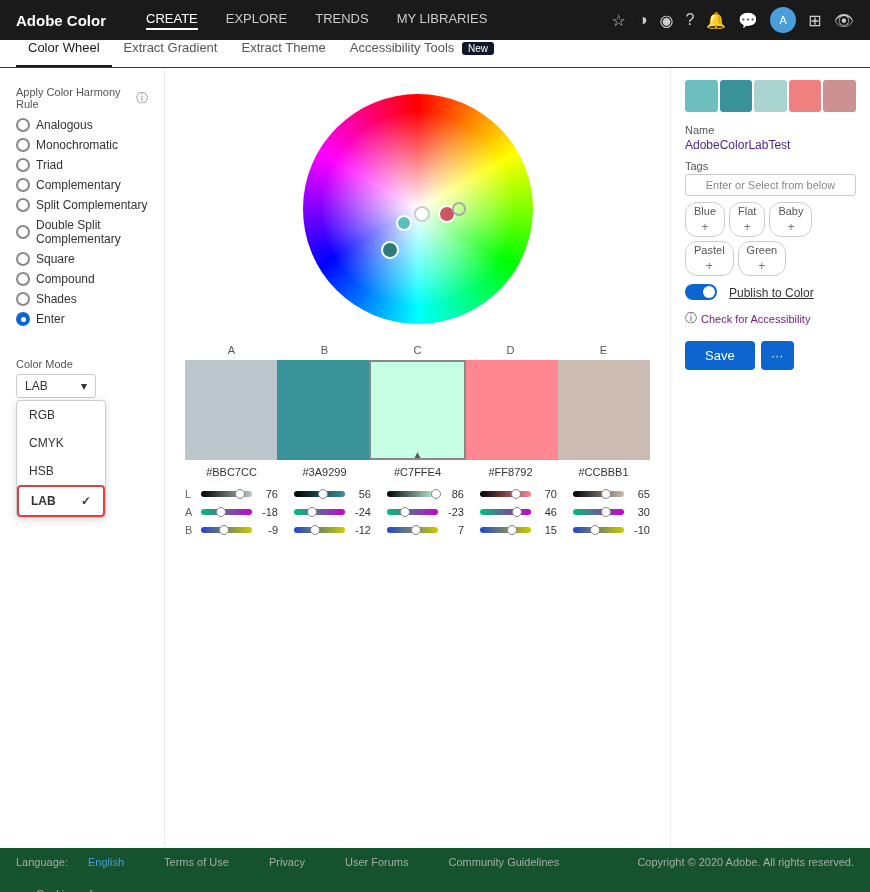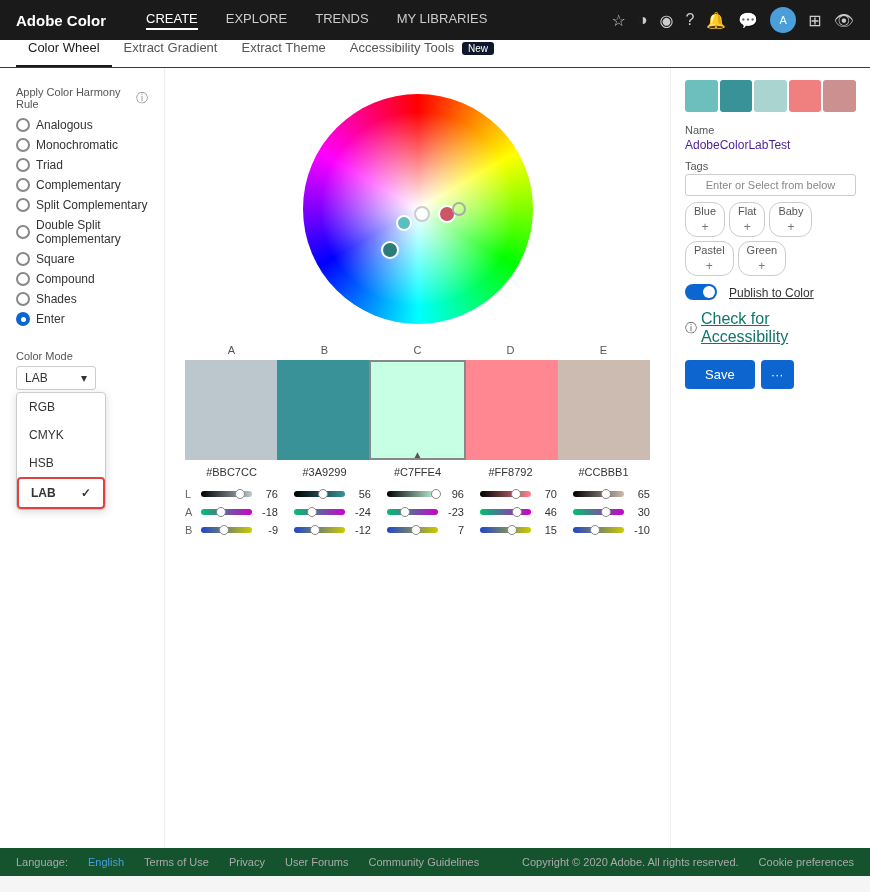--- a/index.html
+++ b/index.html
@@ -70,21 +70,21 @@
     .radio-group { display: flex; flex-direction: column; gap: 6px; margin-top: 8px; }
     .radio-item { display: flex; align-items: center; gap: 6px; font-size: 12px; color: #333; cursor: pointer; }
     .radio-circle {
       width: 14px; height: 14px; border-radius: 50%; border: 2px solid #888;
       display: flex; align-items: center; justify-content: center; flex-shrink: 0;
     }
     .radio-circle.selected { border-color: #0d66d0; background: #0d66d0; }
     .radio-circle.selected::after { content: ''; width: 5px; height: 5px; border-radius: 50%; background: #fff; }
 
     
-    .color-mode-section { margin-top: 24px; }
+    .color-mode-section { margin-top: 32px; }
     .color-mode-label { font-size: 11px; color: #555; margin-bottom: 4px; }
     .color-mode-select {
       display: flex; align-items: center; gap: 4px; border: 1px solid #ccc;
       padding: 4px 8px; border-radius: 3px; cursor: pointer; font-size: 12px; width: 80px;
     }
 
     
     .dropdown-menu {
       background: #fff;
       border: 1px solid #ccc;
@@ -234,21 +234,21 @@
     .toggle-knob {
       width: 12px; height: 12px;
       background: #fff;
       border-radius: 50%;
       position: absolute;
       top: 2px; right: 2px;
     }
     .publish-label { font-size: 12px; color: #333; }
     .accessibility-row { display: flex; align-items: center; gap: 4px; margin-bottom: 14px; cursor: pointer; }
     .access-icon { color: #555; font-size: 12px; }
-    .access-link { color: #0f766e; font-size: 16px; text-decoration: underline; }
+    .access-link { color: #701a75; font-size: 11px; }
     .btn-row { display: flex; gap: 6px; align-items: center; margin-top: 8px; }
     .btn-save {
       background: #0d66d0;
       color: #fff;
       border: none;
       border-radius: 4px;
       padding: 7px 20px;
       font-size: 13px;
       cursor: pointer;
       font-weight: 500;
@@ -267,21 +267,21 @@
     .footer {
       background: #14532d;
       color: #aaa;
       font-size: 11px;
       padding: 8px 16px;
       display: flex;
       align-items: center;
       gap: 20px;
       flex-wrap: wrap;
     }
-    .footer a { color: #aaa; text-decoration: none; }
+    .footer a { color: #aaa; text-decoration: none; margin-left: 20px; }
     .footer .lang { color: #4a9eda; }
     .footer-right { margin-left: auto; }
 
     
     .color-mode-wrapper { position: relative; margin-top: 4px; }
   </style>
 </head>
 <body>
 
 <div class="top-nav">
@@ -454,21 +454,21 @@
             <div class="slider-item">
               <div class="mini-slider" style="background: linear-gradient(to right, #000, #3a9299);">
                 <div class="slider-thumb" style="left:56%;"></div>
               </div>
               <span class="slider-value">56</span>
             </div>
             <div class="slider-item">
               <div class="mini-slider" style="background: linear-gradient(to right, #000, #c7ffe4);">
                 <div class="slider-thumb" style="left:96%;"></div>
               </div>
-              <span class="slider-value">96</span>
+              <span class="slider-value">86</span>
             </div>
             <div class="slider-item">
               <div class="mini-slider" style="background: linear-gradient(to right, #000, #ff8792);">
                 <div class="slider-thumb" style="left:70%;"></div>
               </div>
               <span class="slider-value">70</span>
             </div>
             <div class="slider-item">
               <div class="mini-slider" style="background: linear-gradient(to right, #000, #ccbbb1);">
                 <div class="slider-thumb" style="left:65%;"></div>

